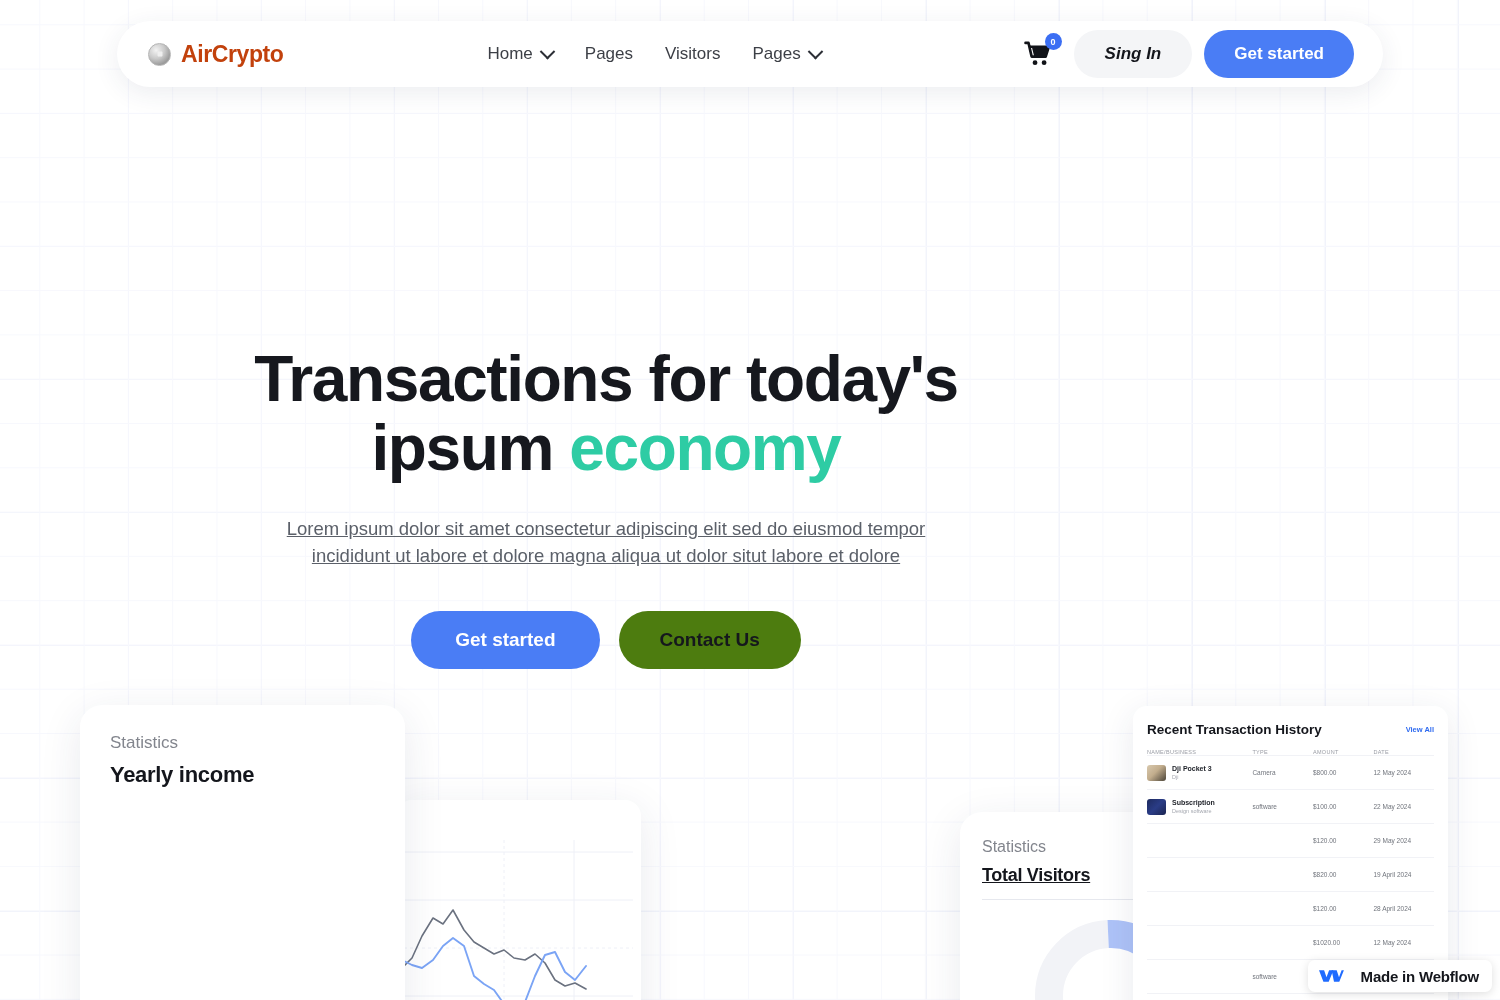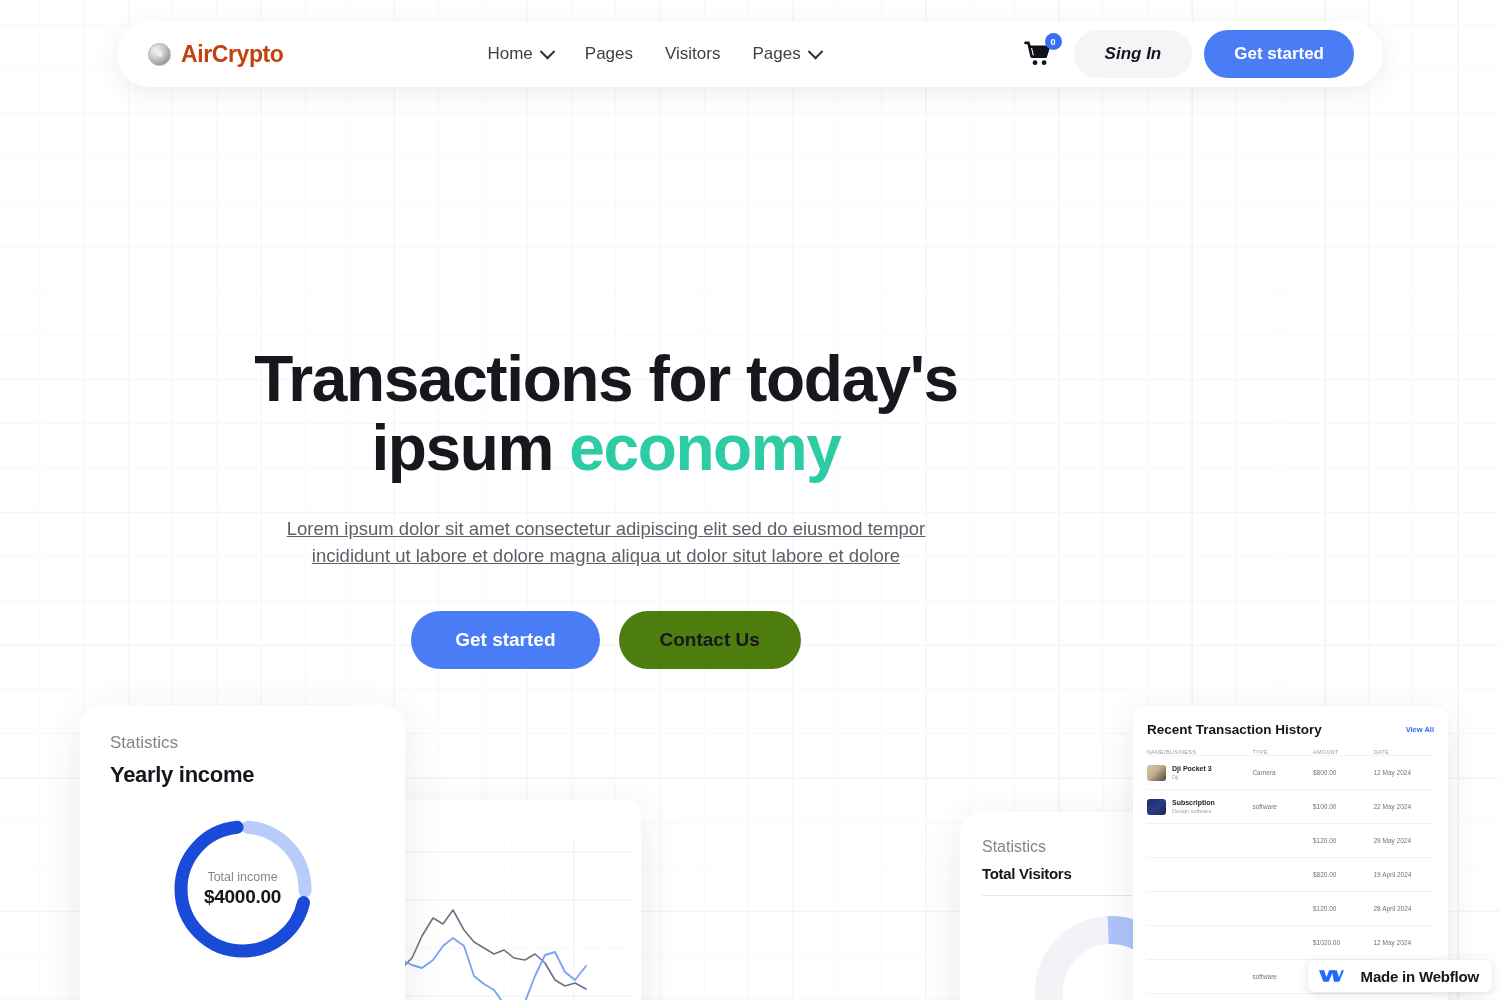--- a/index.html
+++ b/index.html
@@ -200,21 +200,21 @@
   .card-table {
     left: 1133px; top: 706px; width: 315px; height: 330px;
     border-radius: 14px;
     box-shadow: 0 8px 34px rgba(40,50,90,0.10);
     padding: 16px 14px 0 14px;
   }
 
   .stat-label { font-size: 17px; color: #82858d; }
   .stat-title { font-size: 22px; font-weight: bold; color: #14161c; margin-top: 9px; letter-spacing: -0.3px; }
   .card-visitors .stat-label { font-size: 16px; }
-  .card-visitors .stat-title { font-size: 15px; }
+  .card-visitors .stat-title { font-size: 18px; text-decoration: underline; }
   .divider { height: 1px; background: #e6e8ee; margin-top: 13px; }
 
   
   .donut-wrap { position: relative; margin: 26px auto 0; width: 150px; height: 150px; }
   .donut-center {
     position: absolute;
     left: 0; right: 0; top: 50%;
     transform: translateY(-50%);
     text-align: center;
   }
@@ -336,32 +336,20 @@
       </g>
       <polyline fill="none" stroke="#6b7280" stroke-width="1.6" stroke-linejoin="round" stroke-linecap="round" points="6,168 16,158 26,136 37,118 47,124 57,110 68,130 78,142 88,148 98,154 108,150 118,158 129,160 139,154 149,163 159,180 169,186 179,183 190,189"></polyline>
       <polyline fill="none" stroke="#7ba4f5" stroke-width="1.9" stroke-linejoin="round" stroke-linecap="round" points="6,160 16,165 26,168 37,160 47,146 57,138 68,146 78,176 88,184 98,190 108,204 118,214 129,202 139,176 149,155 159,152 169,172 179,180 190,166"></polyline>
     </svg>
   </div>
 
   <div class="card card-yearly">
     <div class="stat-label">Statistics</div>
     <div class="stat-title">Yearly income</div>
 
-    <div class="donut-wrap">
-      <svg width="150" height="150" viewBox="0 0 150 150">
-
-        <circle cx="75" cy="75" r="62" fill="none" stroke="#b9cbfa" stroke-width="13" stroke-linecap="round" stroke-dasharray="94 295" stroke-dashoffset="-5" transform="rotate(-90 75 75)"></circle>
-
-        <circle cx="75" cy="75" r="62" fill="none" stroke="#1a4bd8" stroke-width="13" stroke-linecap="round" stroke-dasharray="272 118" stroke-dashoffset="-111" transform="rotate(-90 75 75)"></circle>
-      </svg>
-      <div class="donut-center">
-        <div class="lbl">Total income</div>
-        <div class="val">$4000.00</div>
-      </div>
-    </div>
   </div>
 
   <div class="card card-visitors">
     <div class="stat-label">Statistics</div>
     <div class="stat-title">Total Visitors</div>
     <div class="divider"></div>
 
     <div class="visitors-donut">
       <svg width="164" height="164" viewBox="0 0 164 164">
         <g transform="rotate(-90 82 82)">

